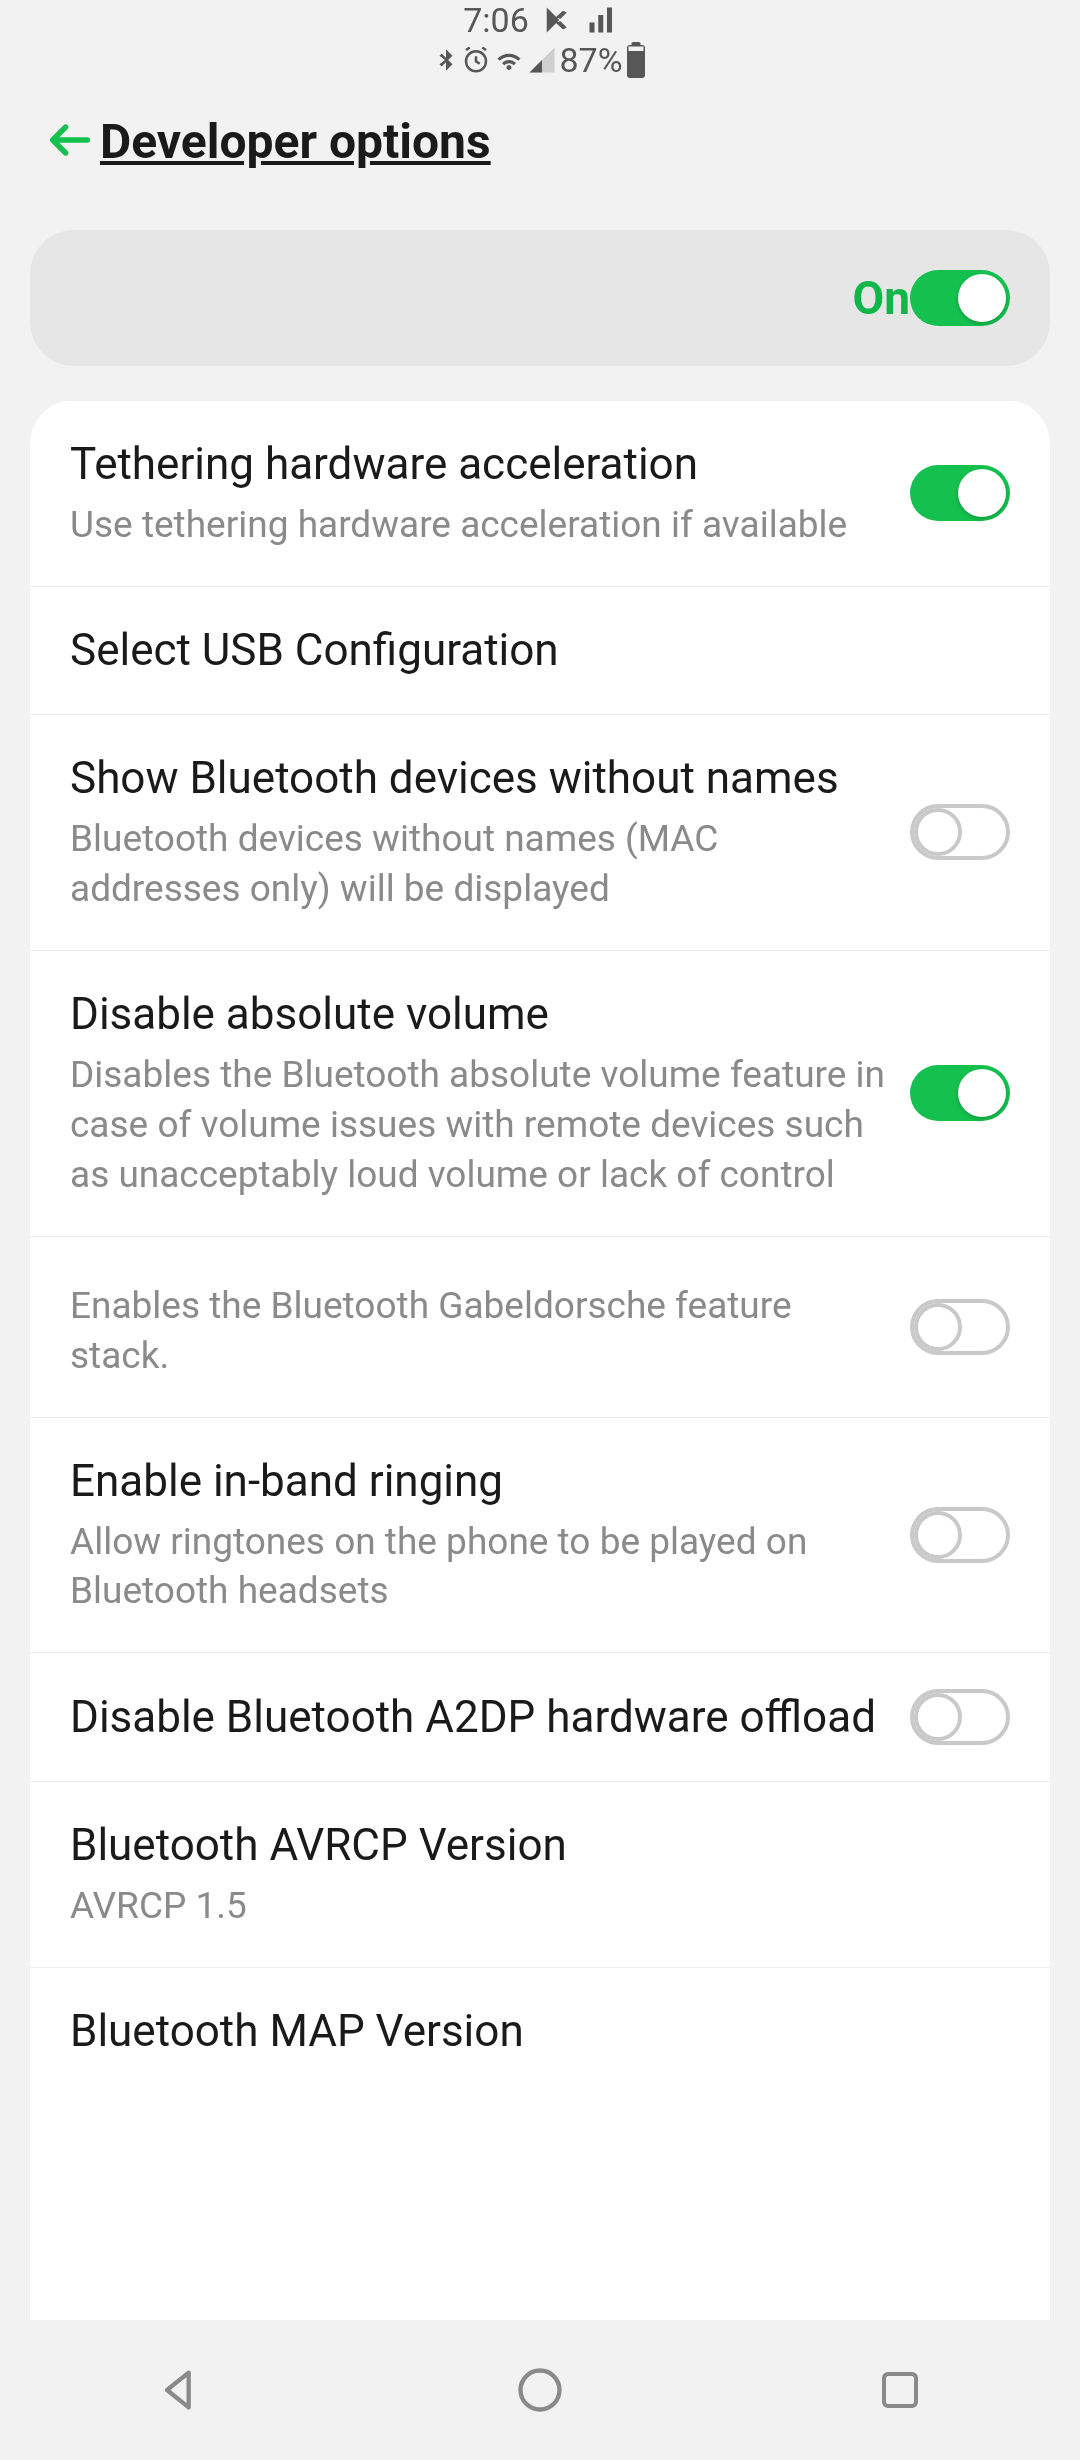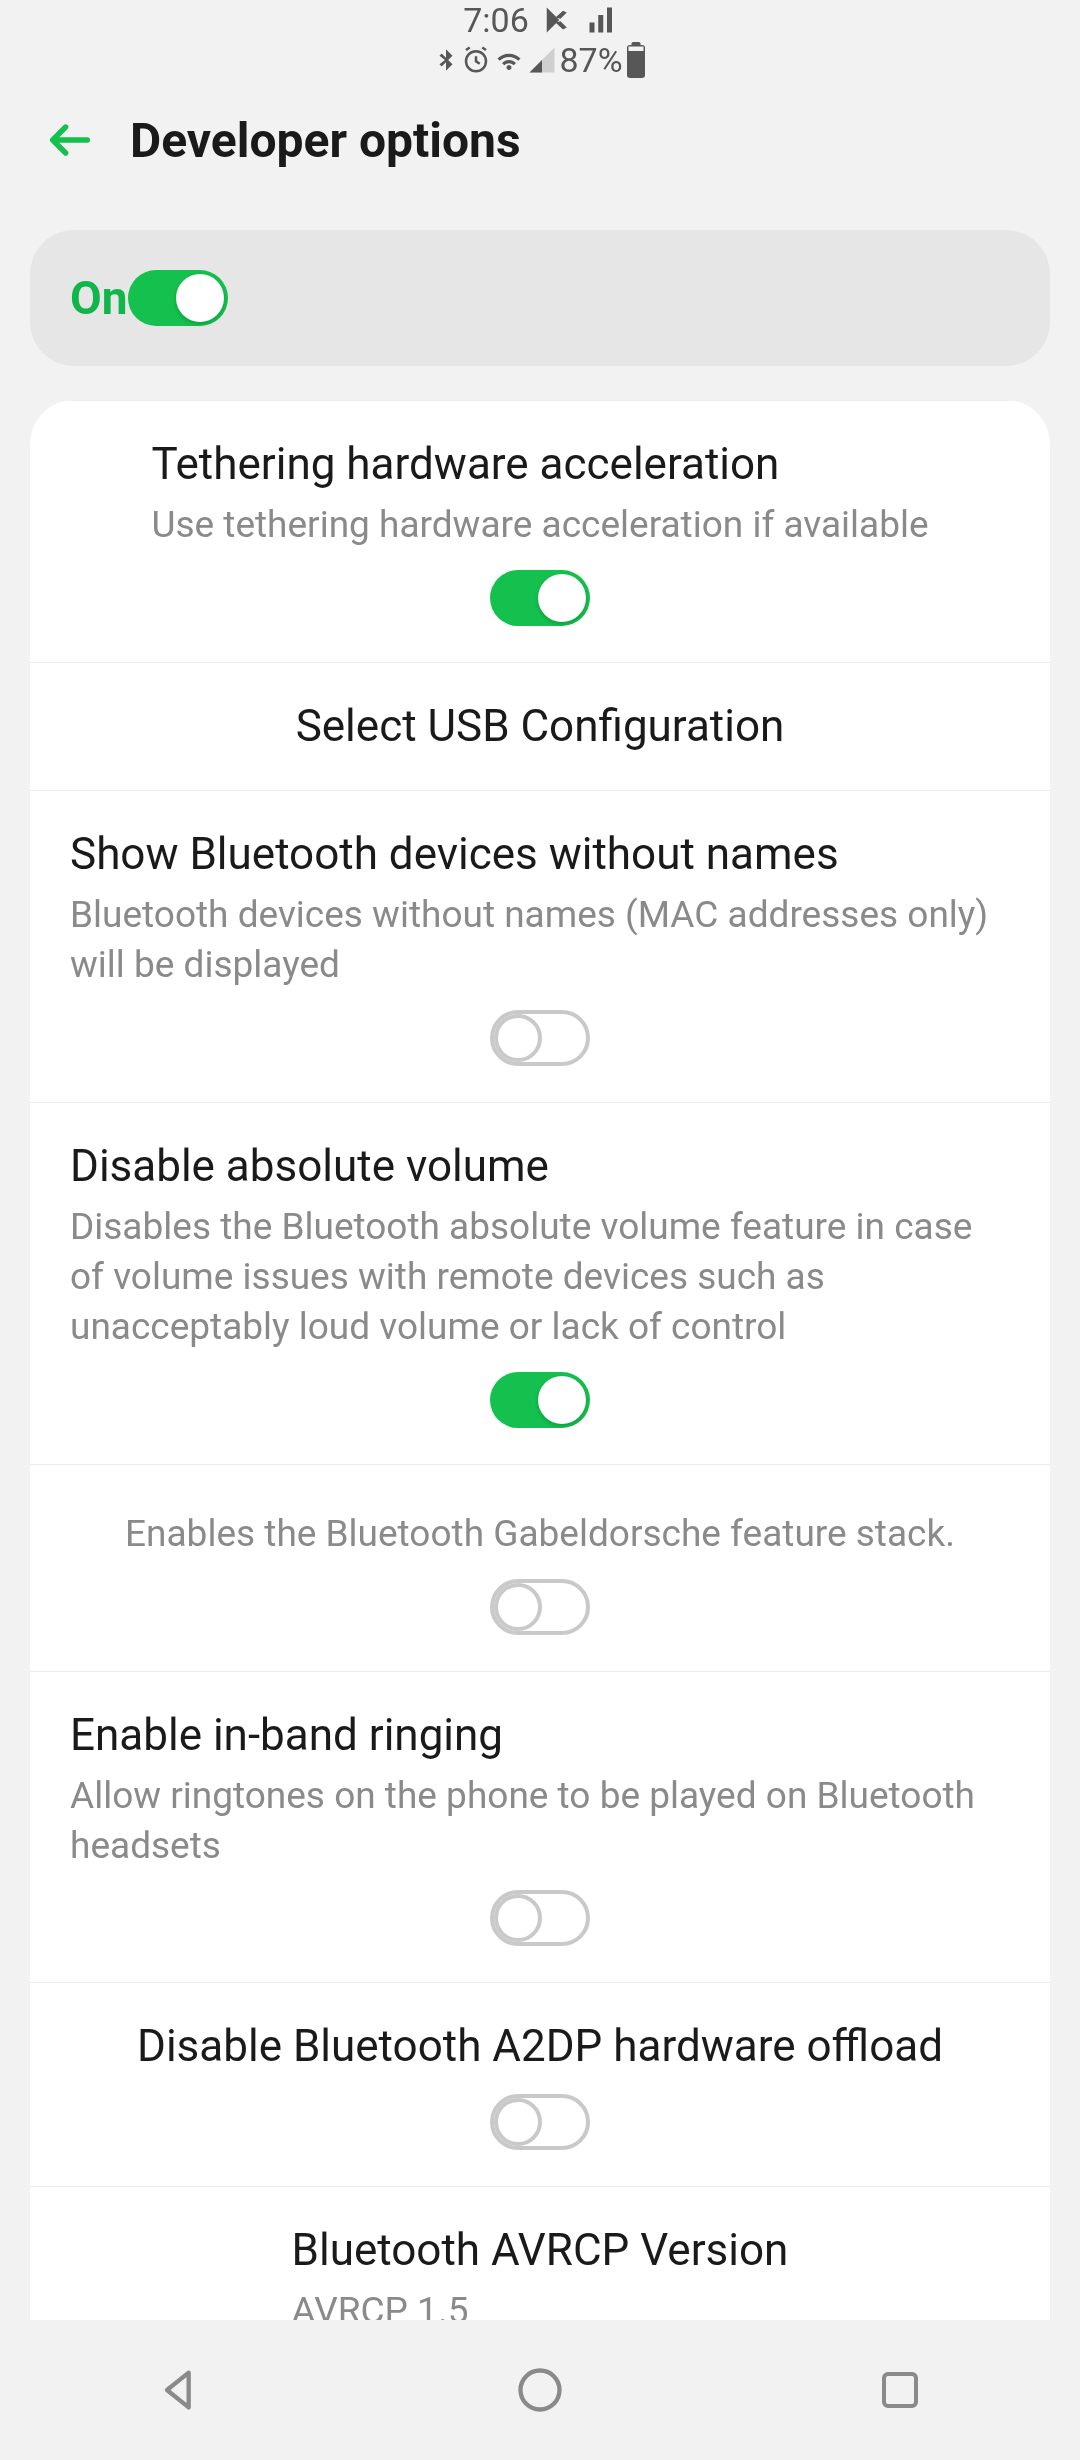--- a/index.html
+++ b/index.html
@@ -22,36 +22,36 @@
     justify-content: space-between;
     flex-direction: column;
   }
   .statusbar .left, .statusbar .right { display:flex; align-items:center; gap:14px; }
   .statusbar .right { gap: 2px; }
   .statusbar svg { display:block; }
 
   
   .appbar {
     display:flex;
-    align-items:center;
-    gap: 30px;
+    align-items:flex-end;
     padding: 40px 40px 60px 40px;
+    text-decoration: underline;
   }
   .appbar .back { width:60px; height:60px; display:flex; align-items:center; justify-content:center; }
   .appbar .title { font-size: 48px; font-weight: 700; color:#1a1a1a; }
 
   
   .master-card {
     margin: 0 30px 34px 30px;
     background: #e6e6e6;
     border-radius: 44px;
     padding: 40px 40px;
     display:flex;
     align-items:center;
-    justify-content:flex-start;
+    justify-content:flex-end;
   }
   .master-card .label { font-size: 46px; font-weight:700; color:#10b64a; }
 
   
   .list-card {
     margin: 0 30px 30px 30px;
     background: #ffffff;
     border-radius: 44px;
     overflow: hidden;
     height: 2042px; 
@@ -61,21 +61,20 @@
     font-size: 37px;
     color: #8a8a8a;
     line-height: 1.35;
   }
   .row {
     padding: 36px 40px;
     display:flex;
     align-items:center;
     gap: 20px;
     border-top: 1px solid #ececec;
-    flex-direction: column;
   }
   .row .text { flex:1; }
   .row .title { font-size: 44px; color:#1a1a1a; line-height:1.25; }
   .row .sub { font-size: 37px; color:#8a8a8a; line-height:1.35; margin-top:8px; }
 
   
   .toggle {
     width: 100px; height: 56px;
     border-radius: 28px;
     position: relative;

